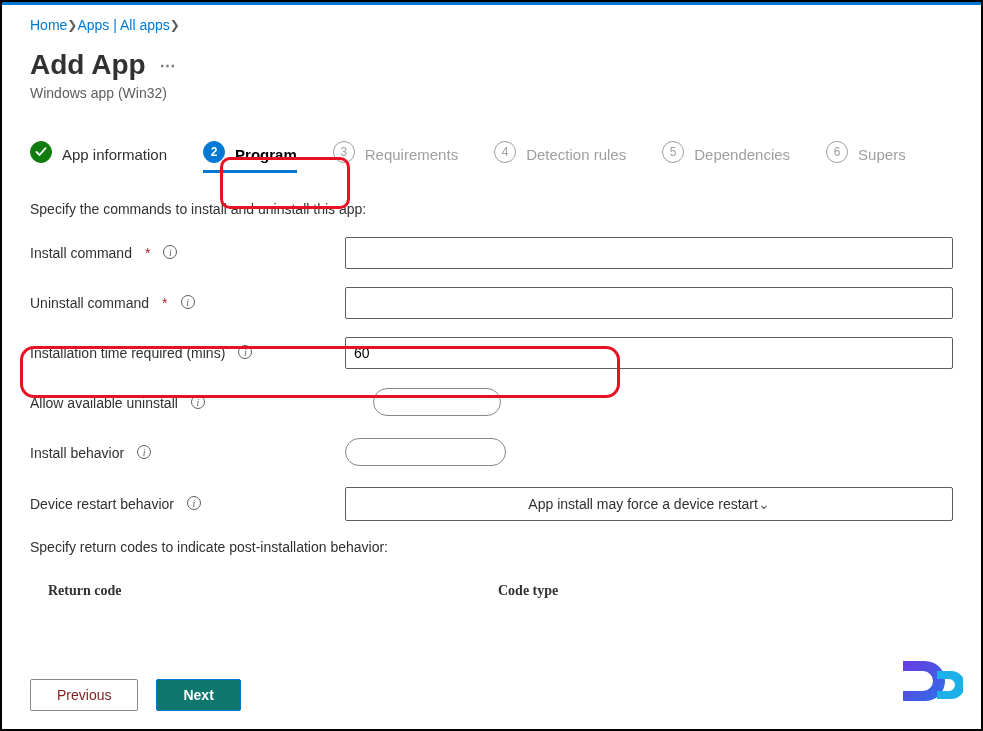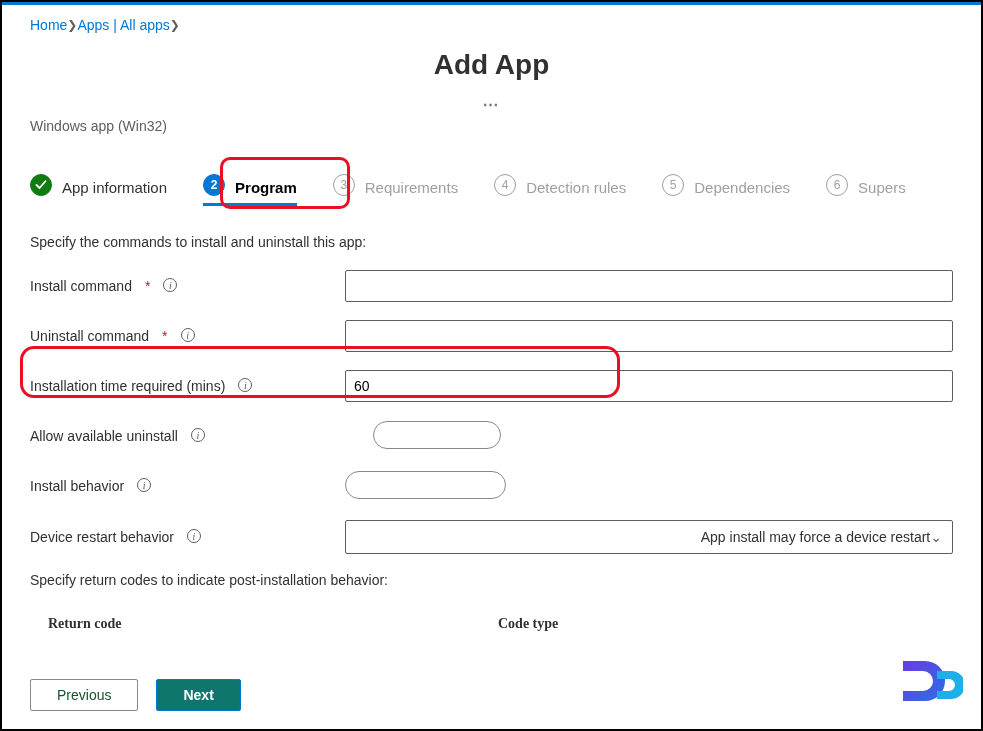--- a/index.html
+++ b/index.html
@@ -30,21 +30,20 @@
   }
   .breadcrumb a { color: #0078d4; text-decoration: none; cursor: pointer; }
   .chevron { color: #605e5c; font-size: 12px; }
   h1.title {
     font-size: 28px;
     font-weight: 600;
     margin: 0 0 4px 0;
     display: flex;
     align-items: center;
     gap: 14px;
-    flex-direction: column;
   }
   .more-dots { color: #777; font-size: 16px; letter-spacing: 2px; cursor: pointer; }
   .subtitle { color: #605e5c; font-size: 14px; margin-bottom: 40px; }
   .wizard {
     display: flex;
     gap: 36px;
     align-items: center;
     border-bottom: none;
     margin-bottom: 28px;
     white-space: nowrap;
@@ -170,21 +169,21 @@
     border-radius: 999px;
   }
   .select-box {
     flex: 1;
     max-width: 610px;
     height: 34px;
     border: 1px solid #605e5c;
     border-radius: 2px;
     display: flex;
     align-items: center;
-    justify-content: flex-end;
+    justify-content: center;
     padding: 0 10px;
     cursor: pointer;
     background: #fff;
   }
   .select-box .caret { color: #605e5c; }
   .table-head {
     display: flex;
     font-weight: 600;
     padding: 8px 18px 10px 18px;
     border-top: none;
@@ -202,21 +201,21 @@
     height: 32px;
     padding: 0 26px;
     font-size: 14px;
     border-radius: 2px;
     cursor: pointer;
     font-family: inherit;
   }
   .btn-secondary {
     background: #fff;
     border: 1px solid #8a8886;
-    color: #14532d;
+    color: #7f1d1d;
   }
   .btn-primary {
     background: #0f766e;
     border: 1px solid #0078d4;
     color: #fff;
     font-weight: 600;
   }
   .logo {
     position: absolute;
     right: 18px;

